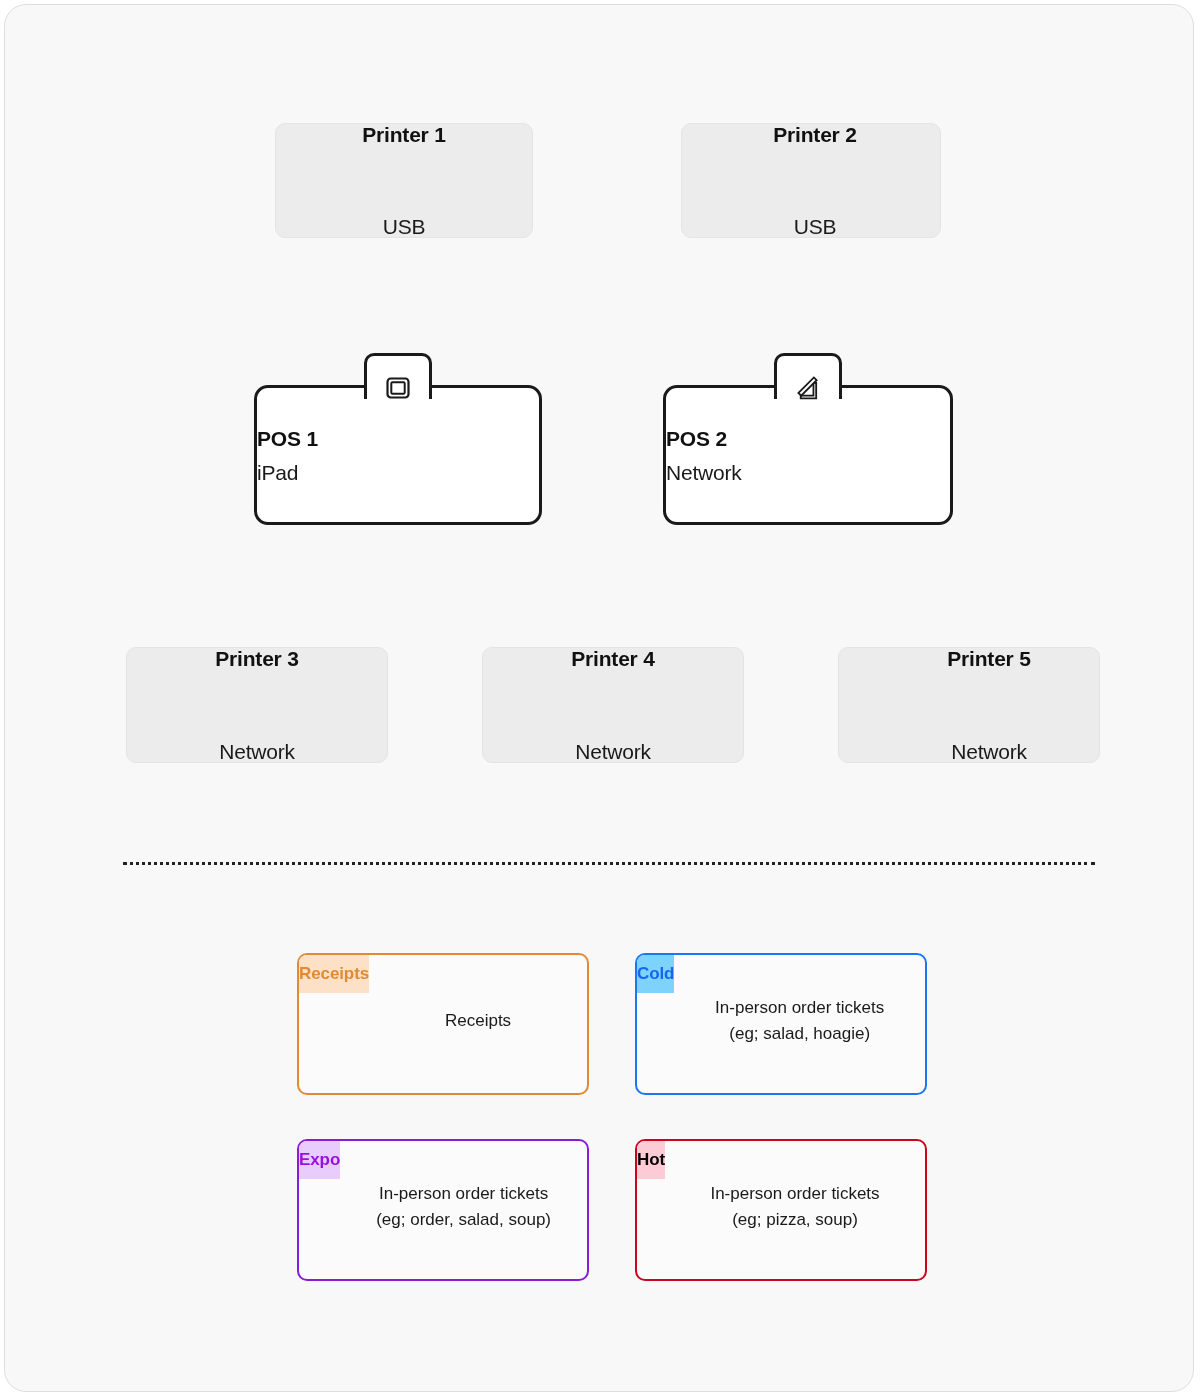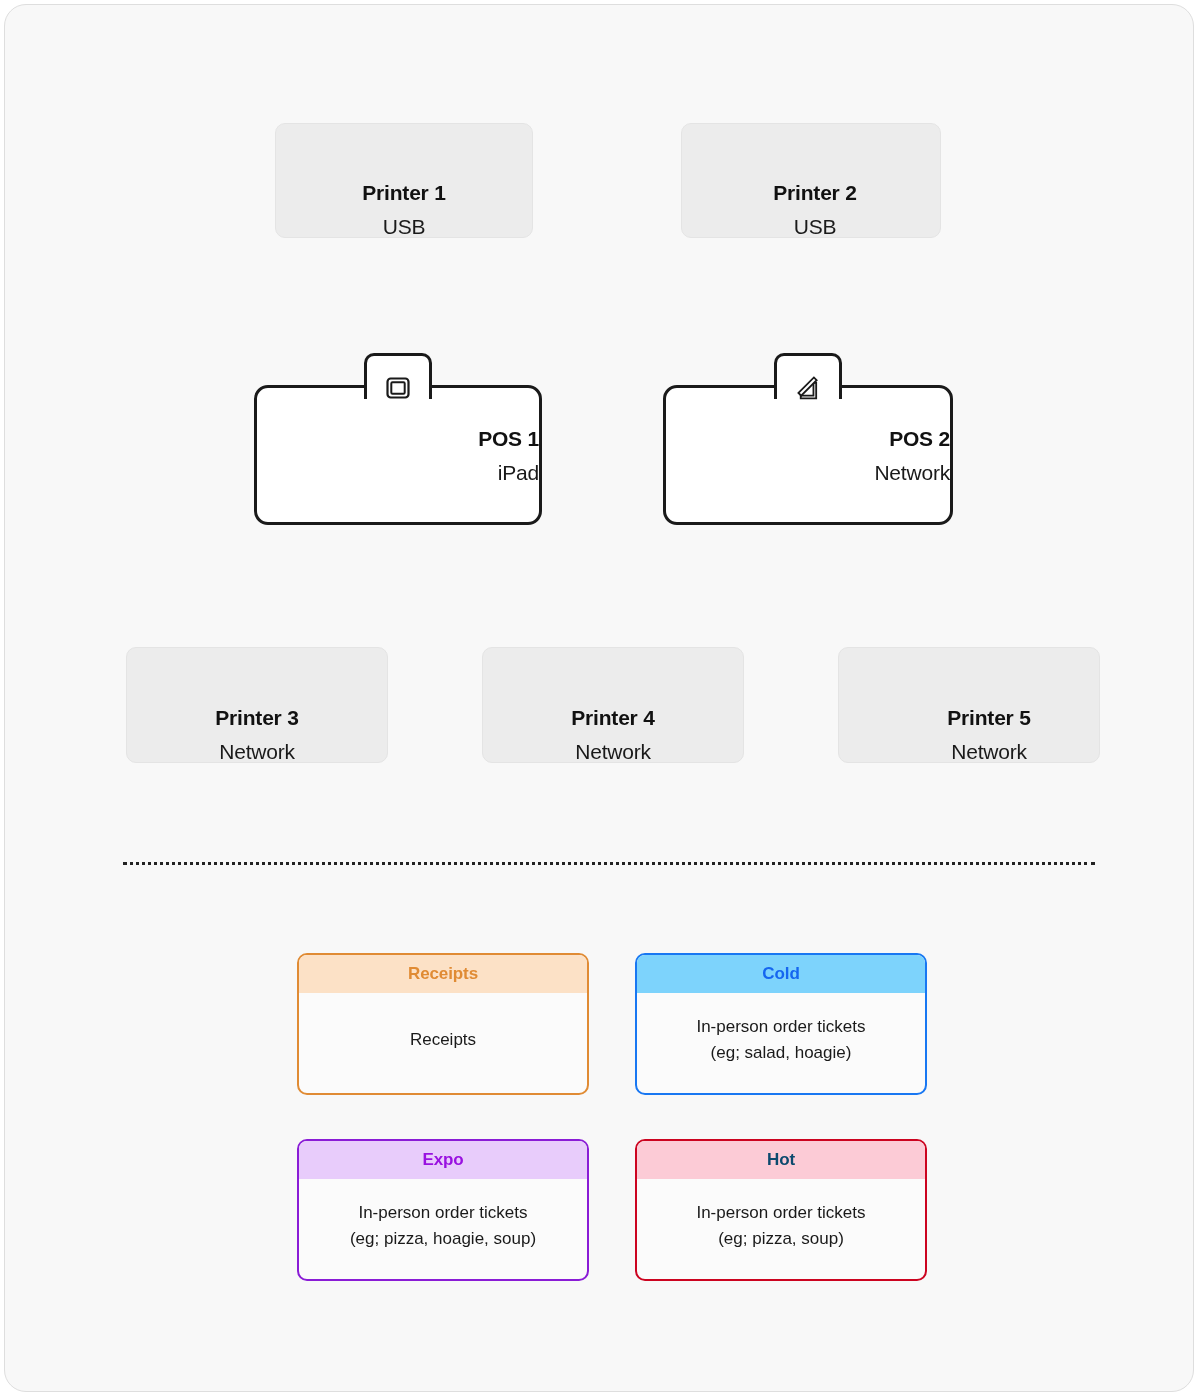--- a/index.html
+++ b/index.html
@@ -26,21 +26,21 @@
     overflow: hidden;
   }
 
   
   .node {
     position: absolute;
     box-sizing: border-box;
     display: flex;
     flex-direction: column;
     align-items: center;
-    justify-content: flex-end;
+    justify-content: space-between;
   }
 
   
   .printer {
     background: #ececec;
     border: 1px solid #e4e4e4;
     border-radius: 10px;
   }
   .printer .title {
     font-size: 21px;
@@ -67,21 +67,21 @@
     left: 0;
     top: 32px;
     width: 100%;
     height: 140px;
     background: #ffffff;
     border: 3px solid #1a1a1a;
     border-radius: 14px;
     box-sizing: border-box;
     display: flex;
     flex-direction: column;
-    align-items: flex-end;
+    align-items: flex-start;
     justify-content: center;
     z-index: 1;
   }
   .pos-tab {
     position: absolute;
     top: 0;
     left: 50%;
     transform: translateX(-50%);
     width: 68px;
     height: 46px;
@@ -164,21 +164,21 @@
     align-items: center;
     justify-content: center;
     text-align: center;
     font-size: 17px;
     color: #1a1a1a;
     line-height: 1.55;
     padding-bottom: 6px;
   }
   .legend-inner {
     display: flex;
-    flex-direction: column;
+    flex-direction: row;
     height: 100%;
   }
   .legend-body .l2 { white-space: nowrap; }
 </style>
 </head>
 <body>
 
 <div id="canvas">
 
   <div class="node printer" style="left:270px; top:118px; width:258px; height:115px;">
@@ -263,28 +263,28 @@
     </div>
   </div>
 
   <div class="legend" style="left:292px; top:1134px; width:292px; height:142px; border:2px solid #8A1CD6;">
     <div class="legend-inner">
       <div class="legend-head" style="background:#e8ccfb; color:#9911e0;">
         <span>Expo</span>
       </div>
       <div class="legend-body">
         <div class="l1">In-person order tickets</div>
-        <div class="l2">(eg; pizza, hoagie, soup)</div>
+        <div class="l2">(eg; order, salad, soup)</div>
       </div>
     </div>
   </div>
 
   <div class="legend" style="left:630px; top:1134px; width:292px; height:142px; border:2px solid #cc0420;">
     <div class="legend-inner">
-      <div class="legend-head" style="background:#fccbd6; color:#0c4a6e;">
+      <div class="legend-head" style="background:#fccbd6; color:#000000;">
         <span>Hot</span>
       </div>
       <div class="legend-body">
         <div class="l1">In-person order tickets</div>
         <div class="l2">(eg; pizza, soup)</div>
       </div>
     </div>
   </div>
 
 </div>

